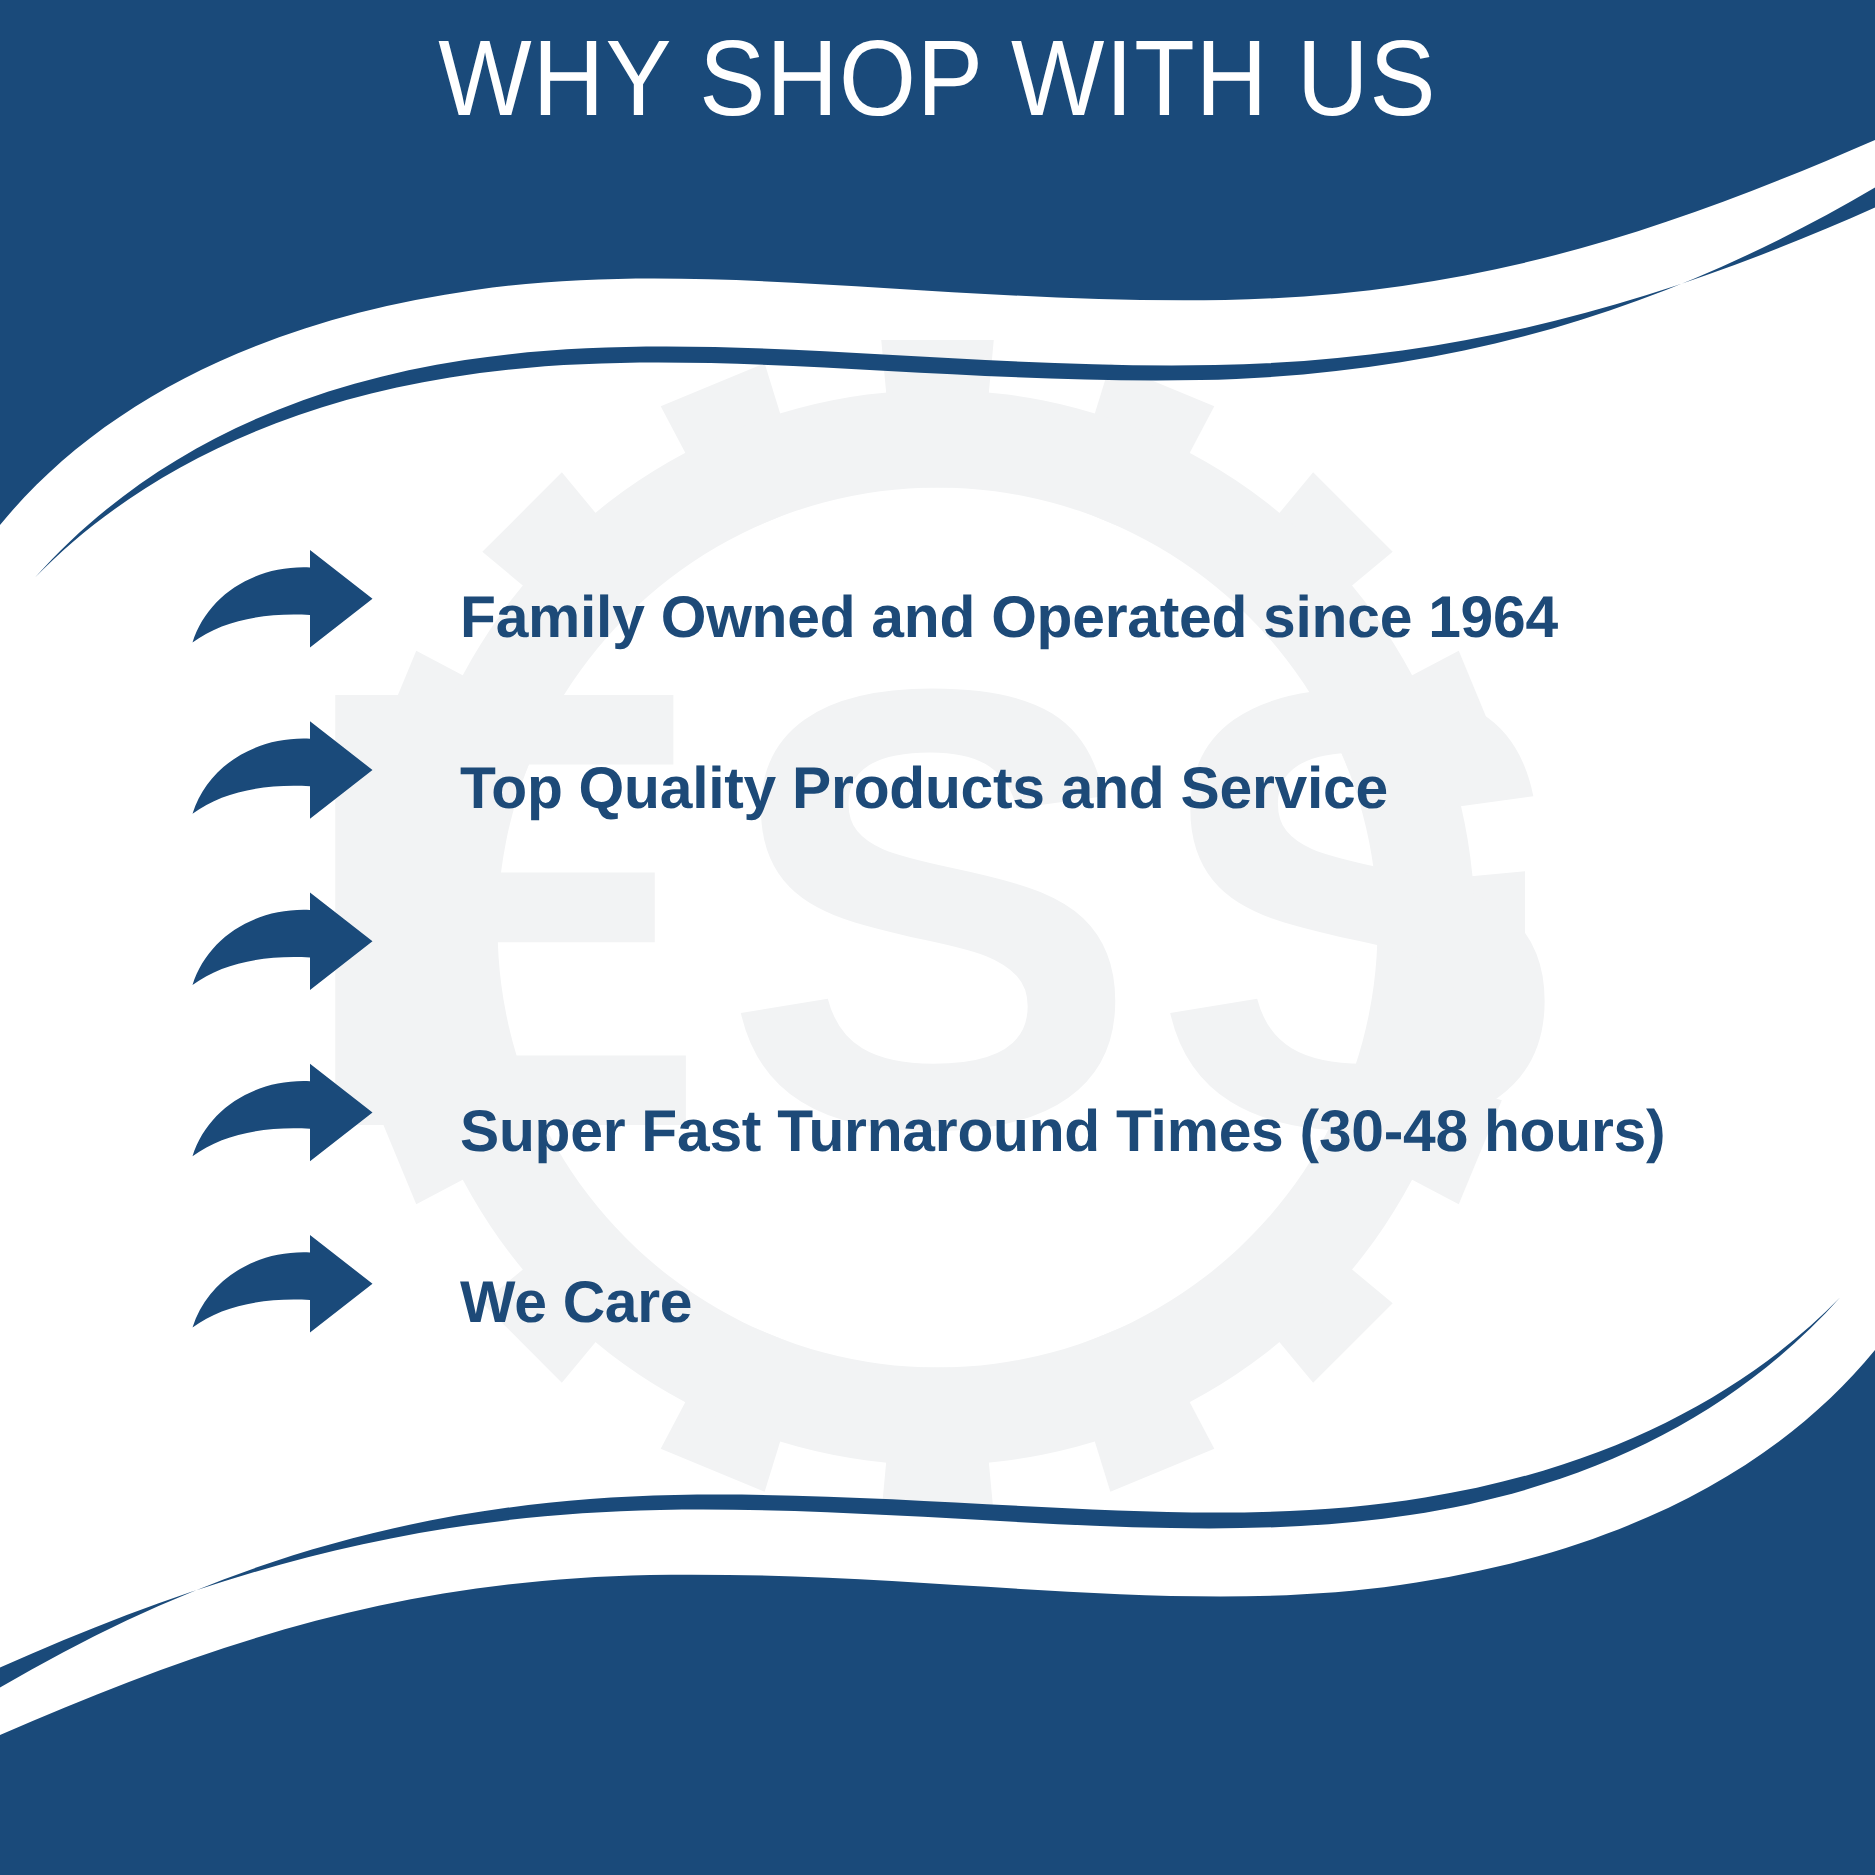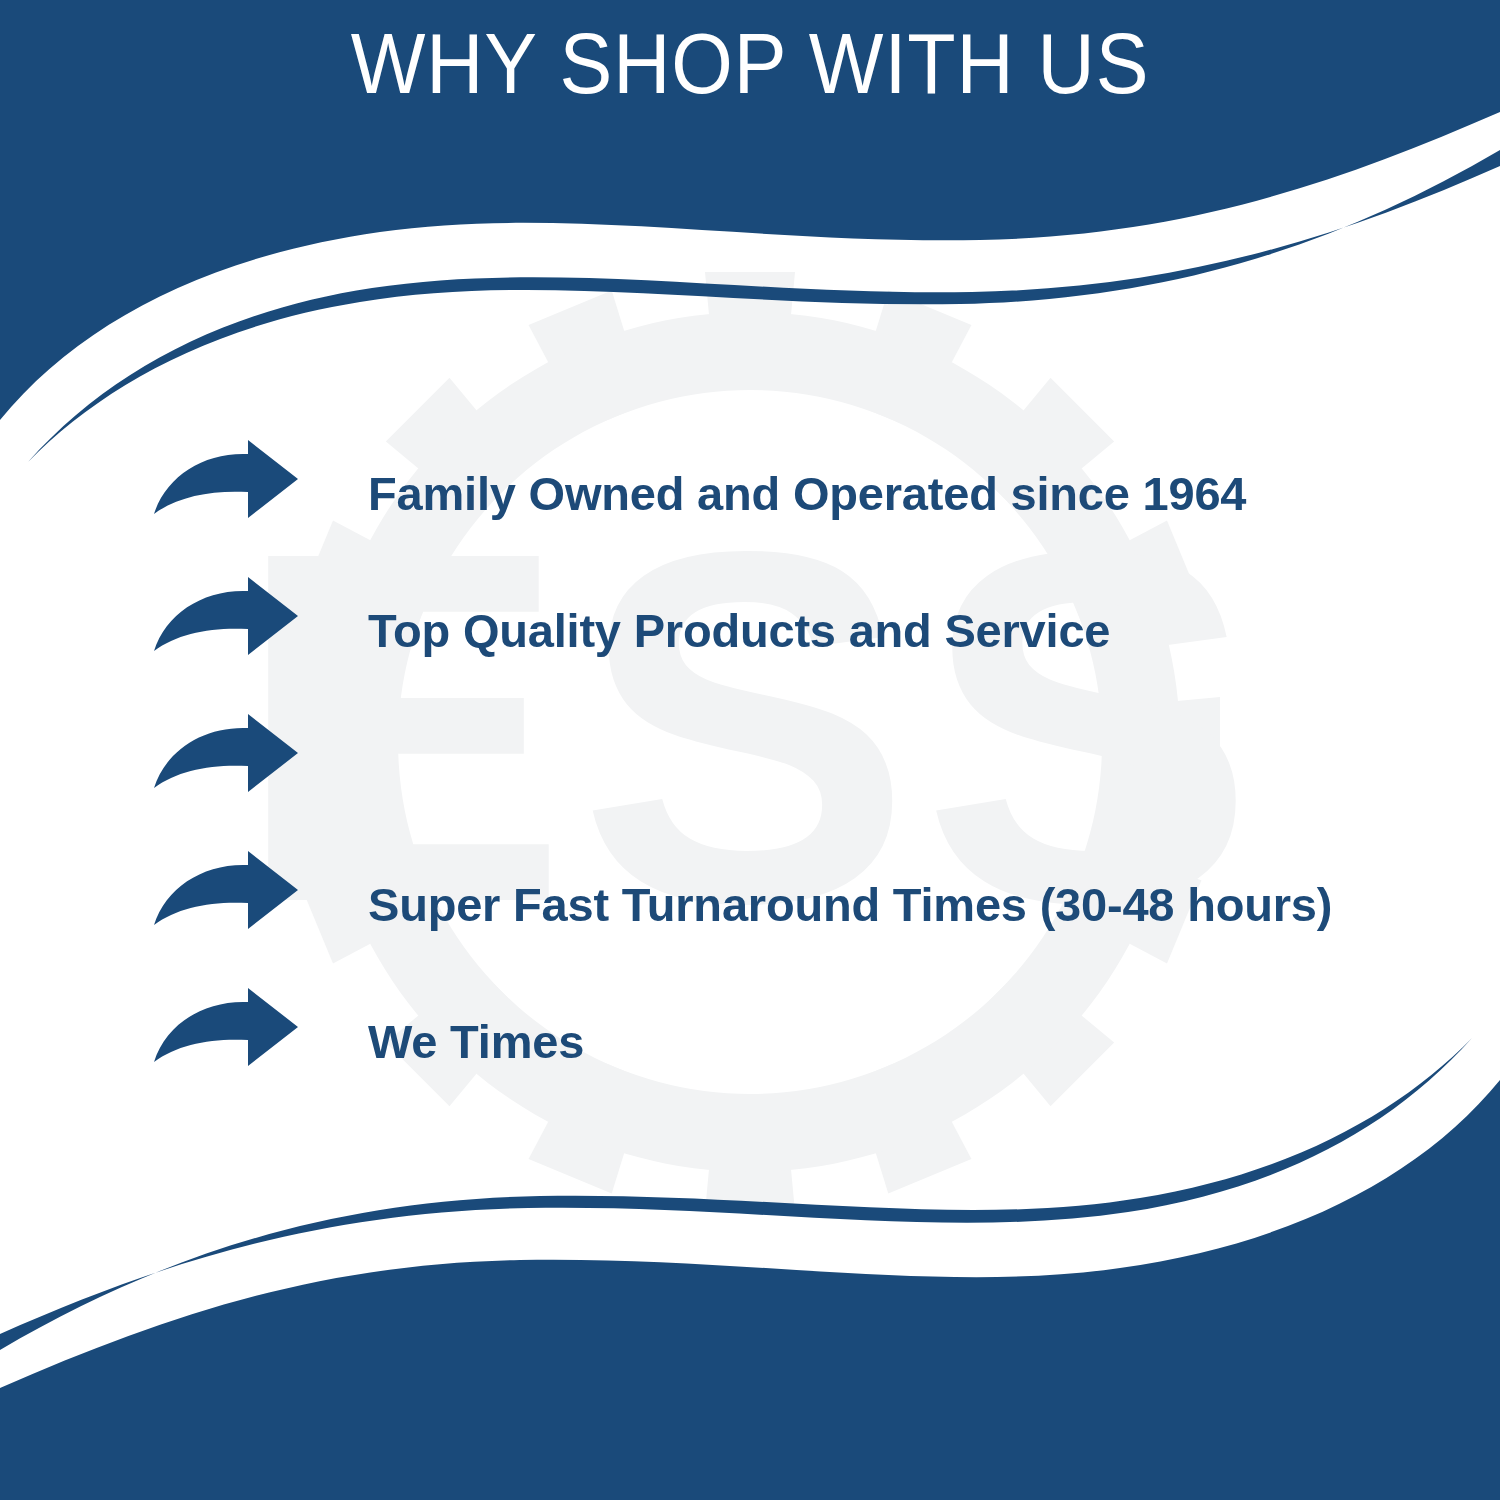--- a/index.html
+++ b/index.html
@@ -231,18 +231,18 @@
       <span class="benefit-label">Super Fast Turnaround Times (30-48 hours)</span>
     </div>
 
     <div class="benefit-row">
       <span class="arrow-wrap">
         <svg viewBox="0 0 148 82" xmlns="http://www.w3.org/2000/svg" aria-hidden="true">
           <path d="M2,76 C14,38 52,14 96,16 L96,2 L146,41 L96,80 L96,54
                    C60,52 26,58 2,76 Z" fill="#1a4a7a"></path>
         </svg>
       </span>
-      <span class="benefit-label">We Times</span>
+      <span class="benefit-label">We Care</span>
     </div>
 
   </div>
 
 </div>
 
 </body></html>

